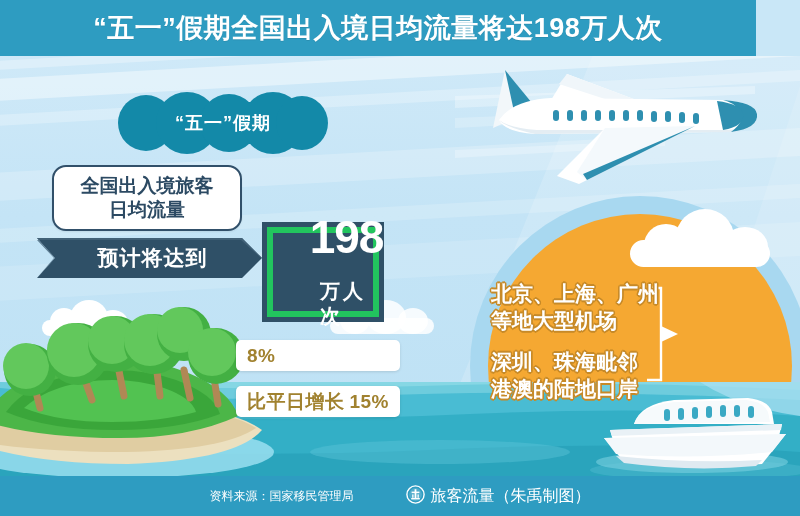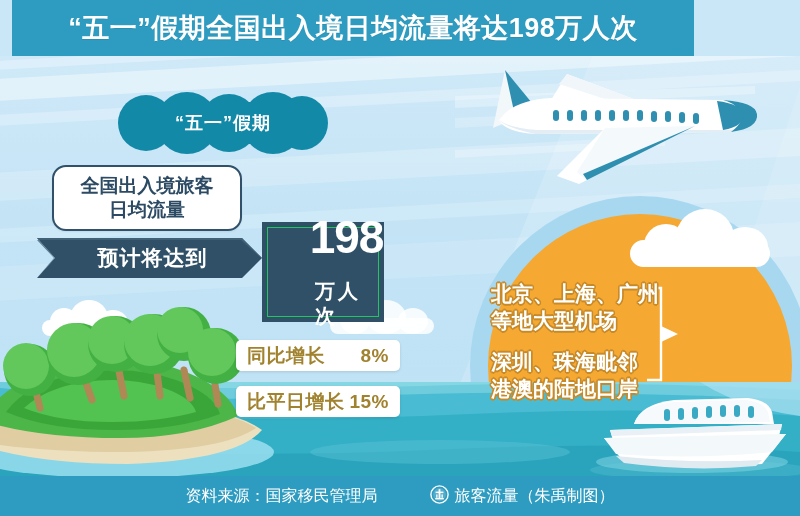--- a/index.html
+++ b/index.html
@@ -10,21 +10,21 @@
   }
   #poster {
     position:relative;
     width:800px; height:516px;
     overflow:hidden;
     background:#c9e7f7;
   }
 
   
   .titlebar {
-    position:absolute; left:12px; top:0; width:682px; height:56px;
+    position:absolute; left:0; top:0; width:756px; height:56px;
     background:#2e9cc1;
     display:flex; align-items:center; justify-content:center;
     z-index:60;
   }
   .titlebar-text {
     color:#ffffff;
     font-size:27px;
     font-weight:bold;
     letter-spacing:0.5px;
     white-space:nowrap;
@@ -117,21 +117,21 @@
   .boat { position:absolute; left:596px; top:390px; width:200px; height:86px; z-index:34; }
 
   
   .footer {
     position:absolute; left:0; bottom:0; width:800px; height:40px;
     background:#2e9cc1;
     display:flex; align-items:center; justify-content:center;
     gap:52px;
     z-index:70;
   }
-  .footer-source { color:#ffffff; font-size:16px; white-space:nowrap; }
+  .footer-source { color:#ffffff; font-size:12px; white-space:nowrap; }
   .footer-credit { color:#ffffff; font-size:16px; white-space:nowrap;
     display:flex; align-items:center; gap:6px; }
 
   
   .badge-blob {
     position:absolute; left:118px; top:92px; width:210px; height:62px; z-index:40;
   }
   .badge-blob .bb {
     position:absolute; background:#1389a8; border-radius:50%;
   }
@@ -177,21 +177,21 @@
 
   
   .numblock {
     position:absolute; left:262px; top:222px; width:122px; height:100px;
     background:#2f5067;
     z-index:45;
     padding:5px;
   }
   .numblock-inner {
     width:100%; height:100%;
-    border:1px solid #22c55e;
+    border:6px solid #22c55e;
     display:flex; flex-direction:column;
     align-items:center; justify-content:center;padding-left:47px;
   }
   .numblock .big {
     color:#ffffff; font-size:46px; font-weight:bold; line-height:0.98;
     letter-spacing:-1px;
   }
   .numblock .unit {
     color:#ffffff; font-size:20px; font-weight:bold; line-height:1.25;
     letter-spacing:3px; margin-top:19px;
@@ -415,21 +415,20 @@
   </div>
 
   <div class="numblock">
     <div class="numblock-inner">
       <div class="big">198</div>
       <div class="unit">万人次</div>
     </div>
   </div>
 
   <div class="statpill stat1">
-    <span class="lbl">同比增长</span>
     <span class="val">8%</span>
   </div>
   <div class="statpill stat2">
     <span class="lbl">比平日增长</span>
     <span class="val">15%</span>
   </div>
 
   <div class="rtext rt-group1">
     <div>北京、上海、广州</div>
     <div>等地大型机场</div>

